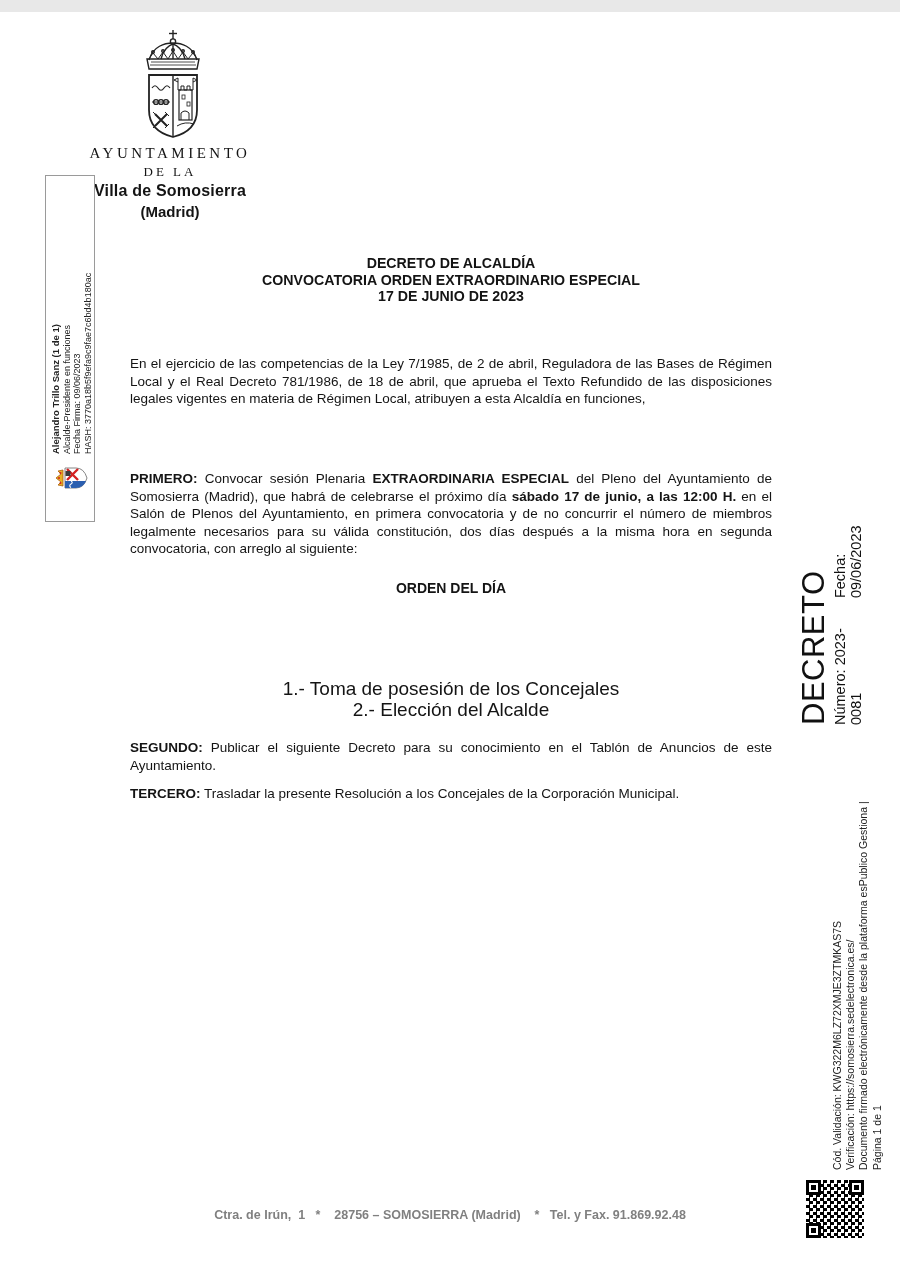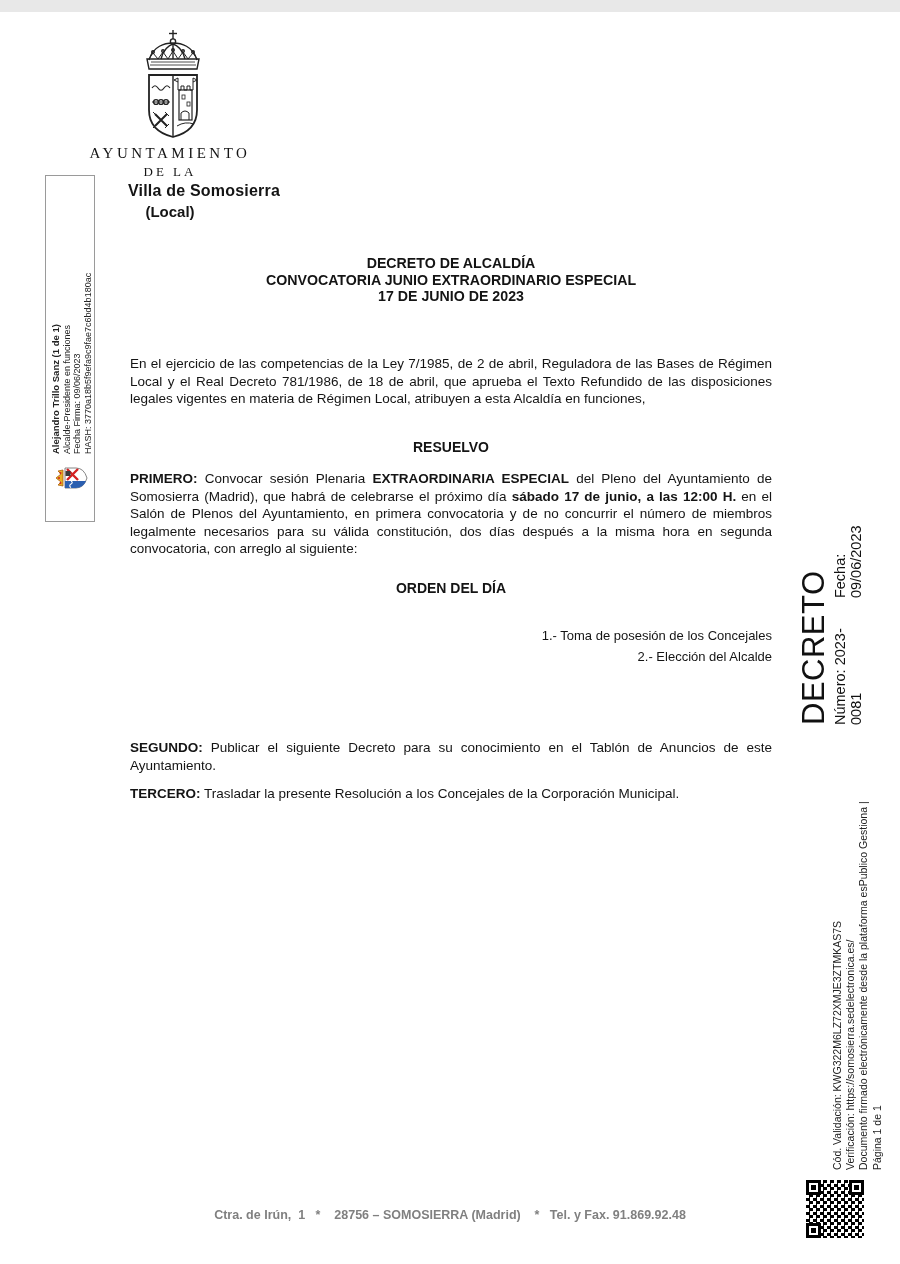--- a/index.html
+++ b/index.html
@@ -7,40 +7,40 @@
     position:relative; width:900px; height:1264px; margin:12px auto;
     background:#ffffff; font-family:"Liberation Sans", sans-serif; color:#141414;
     overflow:hidden;
   }
   .abs { position:absolute; }
 
   
   .org-line { left:60px; width:220px; text-align:center; font-family:"Liberation Serif", serif; }
   .org1 { top:133px; font-size:15px; letter-spacing:3.5px; }
   .org2 { top:152px; font-size:13px; letter-spacing:3px; }
-  .org3 { top:170px; font-size:16px; font-weight:bold; font-family:"Liberation Sans", sans-serif; letter-spacing:0.2px;text-align:right; }
+  .org3 { top:170px; font-size:16px; font-weight:bold; font-family:"Liberation Sans", sans-serif; letter-spacing:0.2px; }
   .org4 { top:191px; font-size:15px; font-weight:bold; font-family:"Liberation Sans", sans-serif; }
 
   
   .sig-box { left:45px; top:163px; width:50px; height:347px; border:1px solid #9a9a9a; box-sizing:border-box; background:#fff; }
   .rot { position:absolute; transform:rotate(-90deg); transform-origin:0 0; }
   .sig-text { left:51px; top:442px; width:262px; height:44px; font-size:9px; line-height:10.5px; color:#222; }
   .sig-text .name { font-weight:bold; font-size:9.5px; }
   .sig-emblem { left:54px; top:486px; width:40px; height:34px; }
 
   
   .main { left:130px; width:642px; }
   .title-block { top:243px; text-align:center; font-weight:bold; font-size:14.2px; line-height:16.5px; }
   .para { font-size:13.5px; line-height:17.6px; text-align:justify; }
   .p-intro   { top:343px; }
   .h-center  { text-align:center; font-weight:bold; font-size:14px; }
   .h-resuelvo{ top:427px; }
   .p-primero { top:458px; }
   .h-orden   { top:568px; }
-  .agenda    { top:613px; font-size:13px; line-height:21px; text-align:right; }
+  .agenda    { top:666px; font-size:19px; line-height:21px; text-align:center; }
   .p-segundo { top:727px; }
   .p-tercero { top:773px; }
   .h-signed  { top:820px; letter-spacing:0.3px; }
   .b { font-weight:bold; }
 
   
   .decreto-block { left:797px; top:713px; width:250px; height:62px; }
   .decreto-word { font-size:31px; line-height:34px; letter-spacing:0.5px; color:#111; }
   .decreto-meta { display:flex; justify-content:space-between; width:246px; font-size:14.5px; margin-top:1px; color:#111; }
 
@@ -105,21 +105,21 @@
         <path d="M45,50 l-4,2 l4,2" stroke-width="1"></path>
       <line x1="60" y1="62" x2="60" y2="50" stroke-width="1"></line>
         <path d="M60,50 l4,2 l-4,2" stroke-width="1"></path>
       <path d="M44,98 q8,-5 17,-2" stroke-width="1"></path>
     </g>
   </svg>
 
   <div class="abs org-line org1">AYUNTAMIENTO</div>
   <div class="abs org-line org2">DE LA</div>
   <div class="abs org-line org3">Villa de Somosierra</div>
-  <div class="abs org-line org4">(Local)</div>
+  <div class="abs org-line org4">(Madrid)</div>
 
   <div class="abs sig-box"></div>
   <div class="rot sig-text">
     <div class="name">Alejandro Trillo Sanz (1 de 1)</div>
     <div>Alcalde-Presidente en funciones</div>
     <div>Fecha Firma: 09/06/2023</div>
     <div>HASH: 3770a18b5f9efa9c9fae7c6bd4b180ac</div>
   </div>
   <div class="rot sig-emblem">
     <svg width="40" height="34" viewBox="0 0 40 34">
@@ -133,27 +133,26 @@
         <path d="M10,11 L17,11 L17,32 Q10,29 10,22 Z" fill="#2b5fb0"></path>
         <path d="M10.5,17 q2,-2.5 3.5,0 t3,0" stroke="#fff" stroke-width="1.1" fill="none"></path>
         <path d="M18,13 L29,24 M29,13 L18,24" stroke="#d42121" stroke-width="2.4"></path>
         <rect x="22" y="11.5" width="5" height="5" fill="#3a3a3a"></rect>
       </g>
     </svg>
   </div>
 
   <div class="abs main title-block">
     <div>DECRETO DE ALCALDÍA</div>
-    <div>CONVOCATORIA JUNIO EXTRAORDINARIO ESPECIAL</div>
+    <div>CONVOCATORIA ORDEN EXTRAORDINARIO ESPECIAL</div>
     <div>17 DE JUNIO DE 2023</div>
   </div>
 
   <div class="abs main para p-intro">En el ejercicio de las competencias de la Ley 7/1985, de 2 de abril, Reguladora de las Bases de Régimen Local y el Real Decreto 781/1986, de 18 de abril, que aprueba el Texto Refundido de las disposiciones legales vigentes en materia de Régimen Local, atribuyen a esta Alcaldía en funciones,</div>
 
-  <div class="abs main h-center h-resuelvo">RESUELVO</div>
 
   <div class="abs main para p-primero">
     <span class="b">PRIMERO:</span><span> Convocar sesión Plenaria </span><span class="b">EXTRAORDINARIA ESPECIAL</span><span> del Pleno del Ayuntamiento de Somosierra (Madrid), que habrá de celebrarse el próximo día </span><span class="b">sábado 17 de junio, a las 12:00 H.</span><span> en el Salón de Plenos del Ayuntamiento, en primera convocatoria y de no concurrir el número de miembros legalmente necesarios para su válida constitución, dos días después a la misma hora en segunda convocatoria, con arreglo al siguiente:</span>
   </div>
 
   <div class="abs main h-center h-orden">ORDEN DEL DÍA</div>
 
   <div class="abs main agenda">
     <div>1.- Toma de posesión de los Concejales</div>
     <div>2.- Elección del Alcalde</div>

